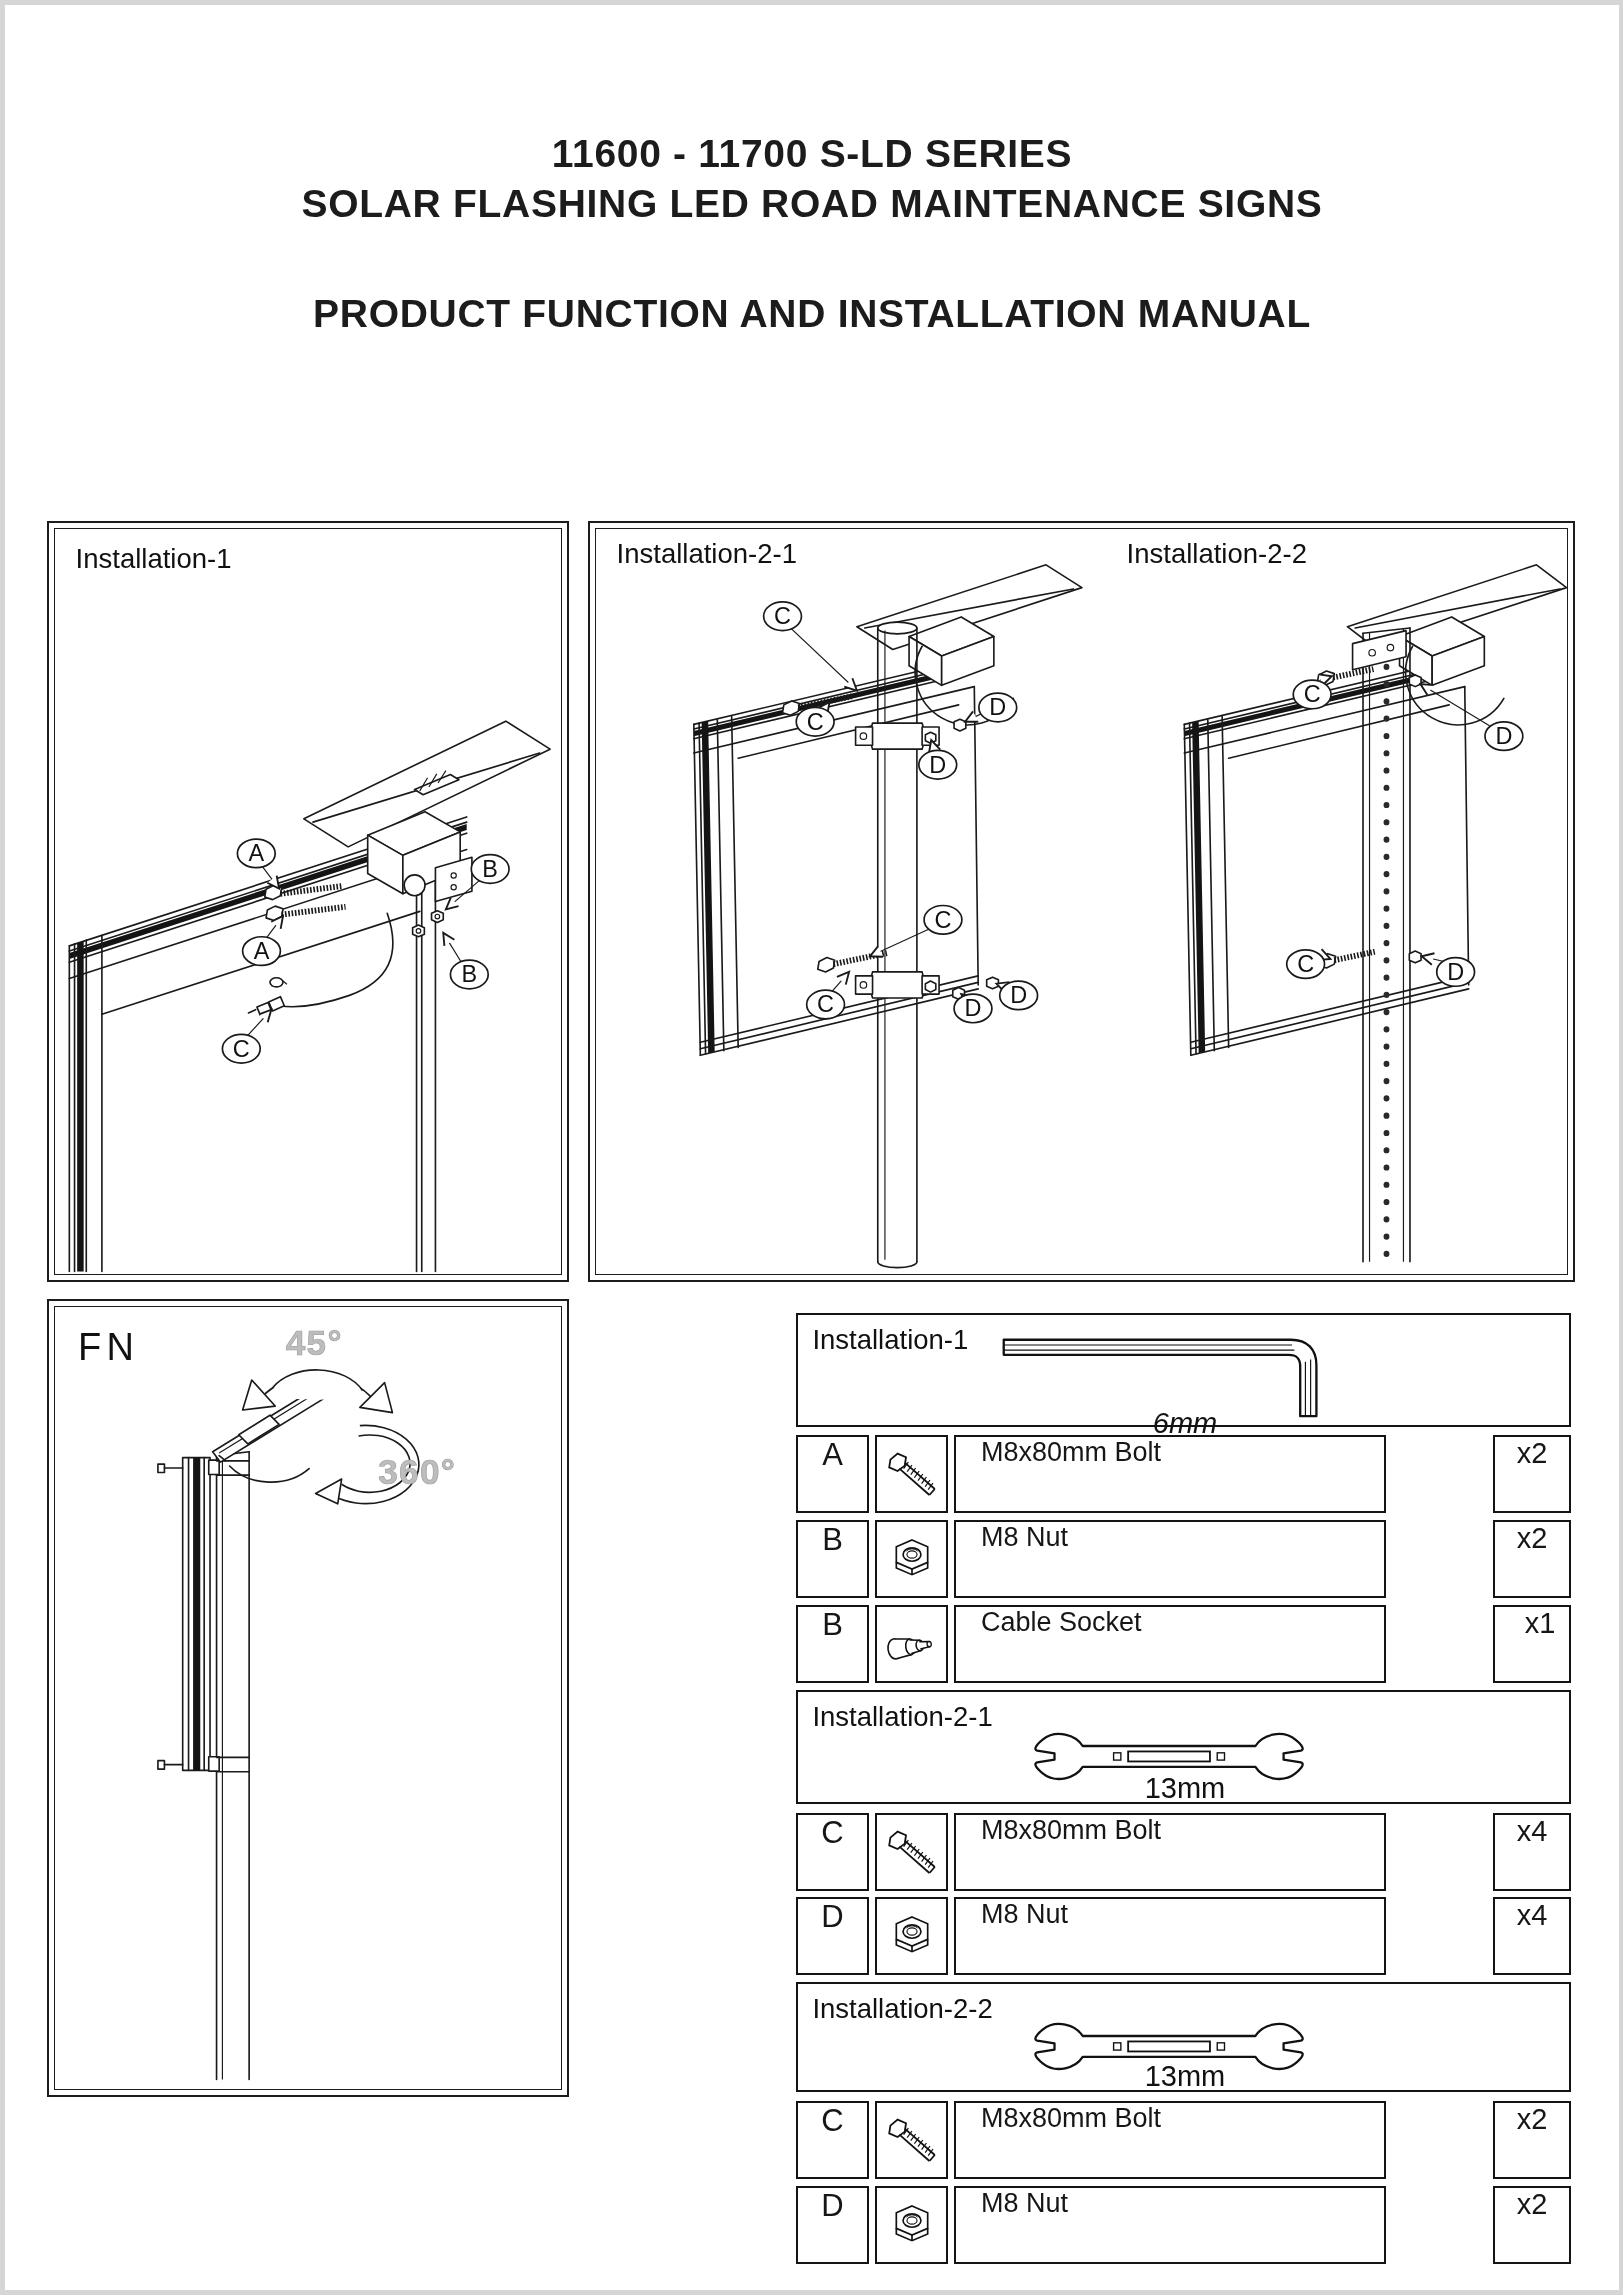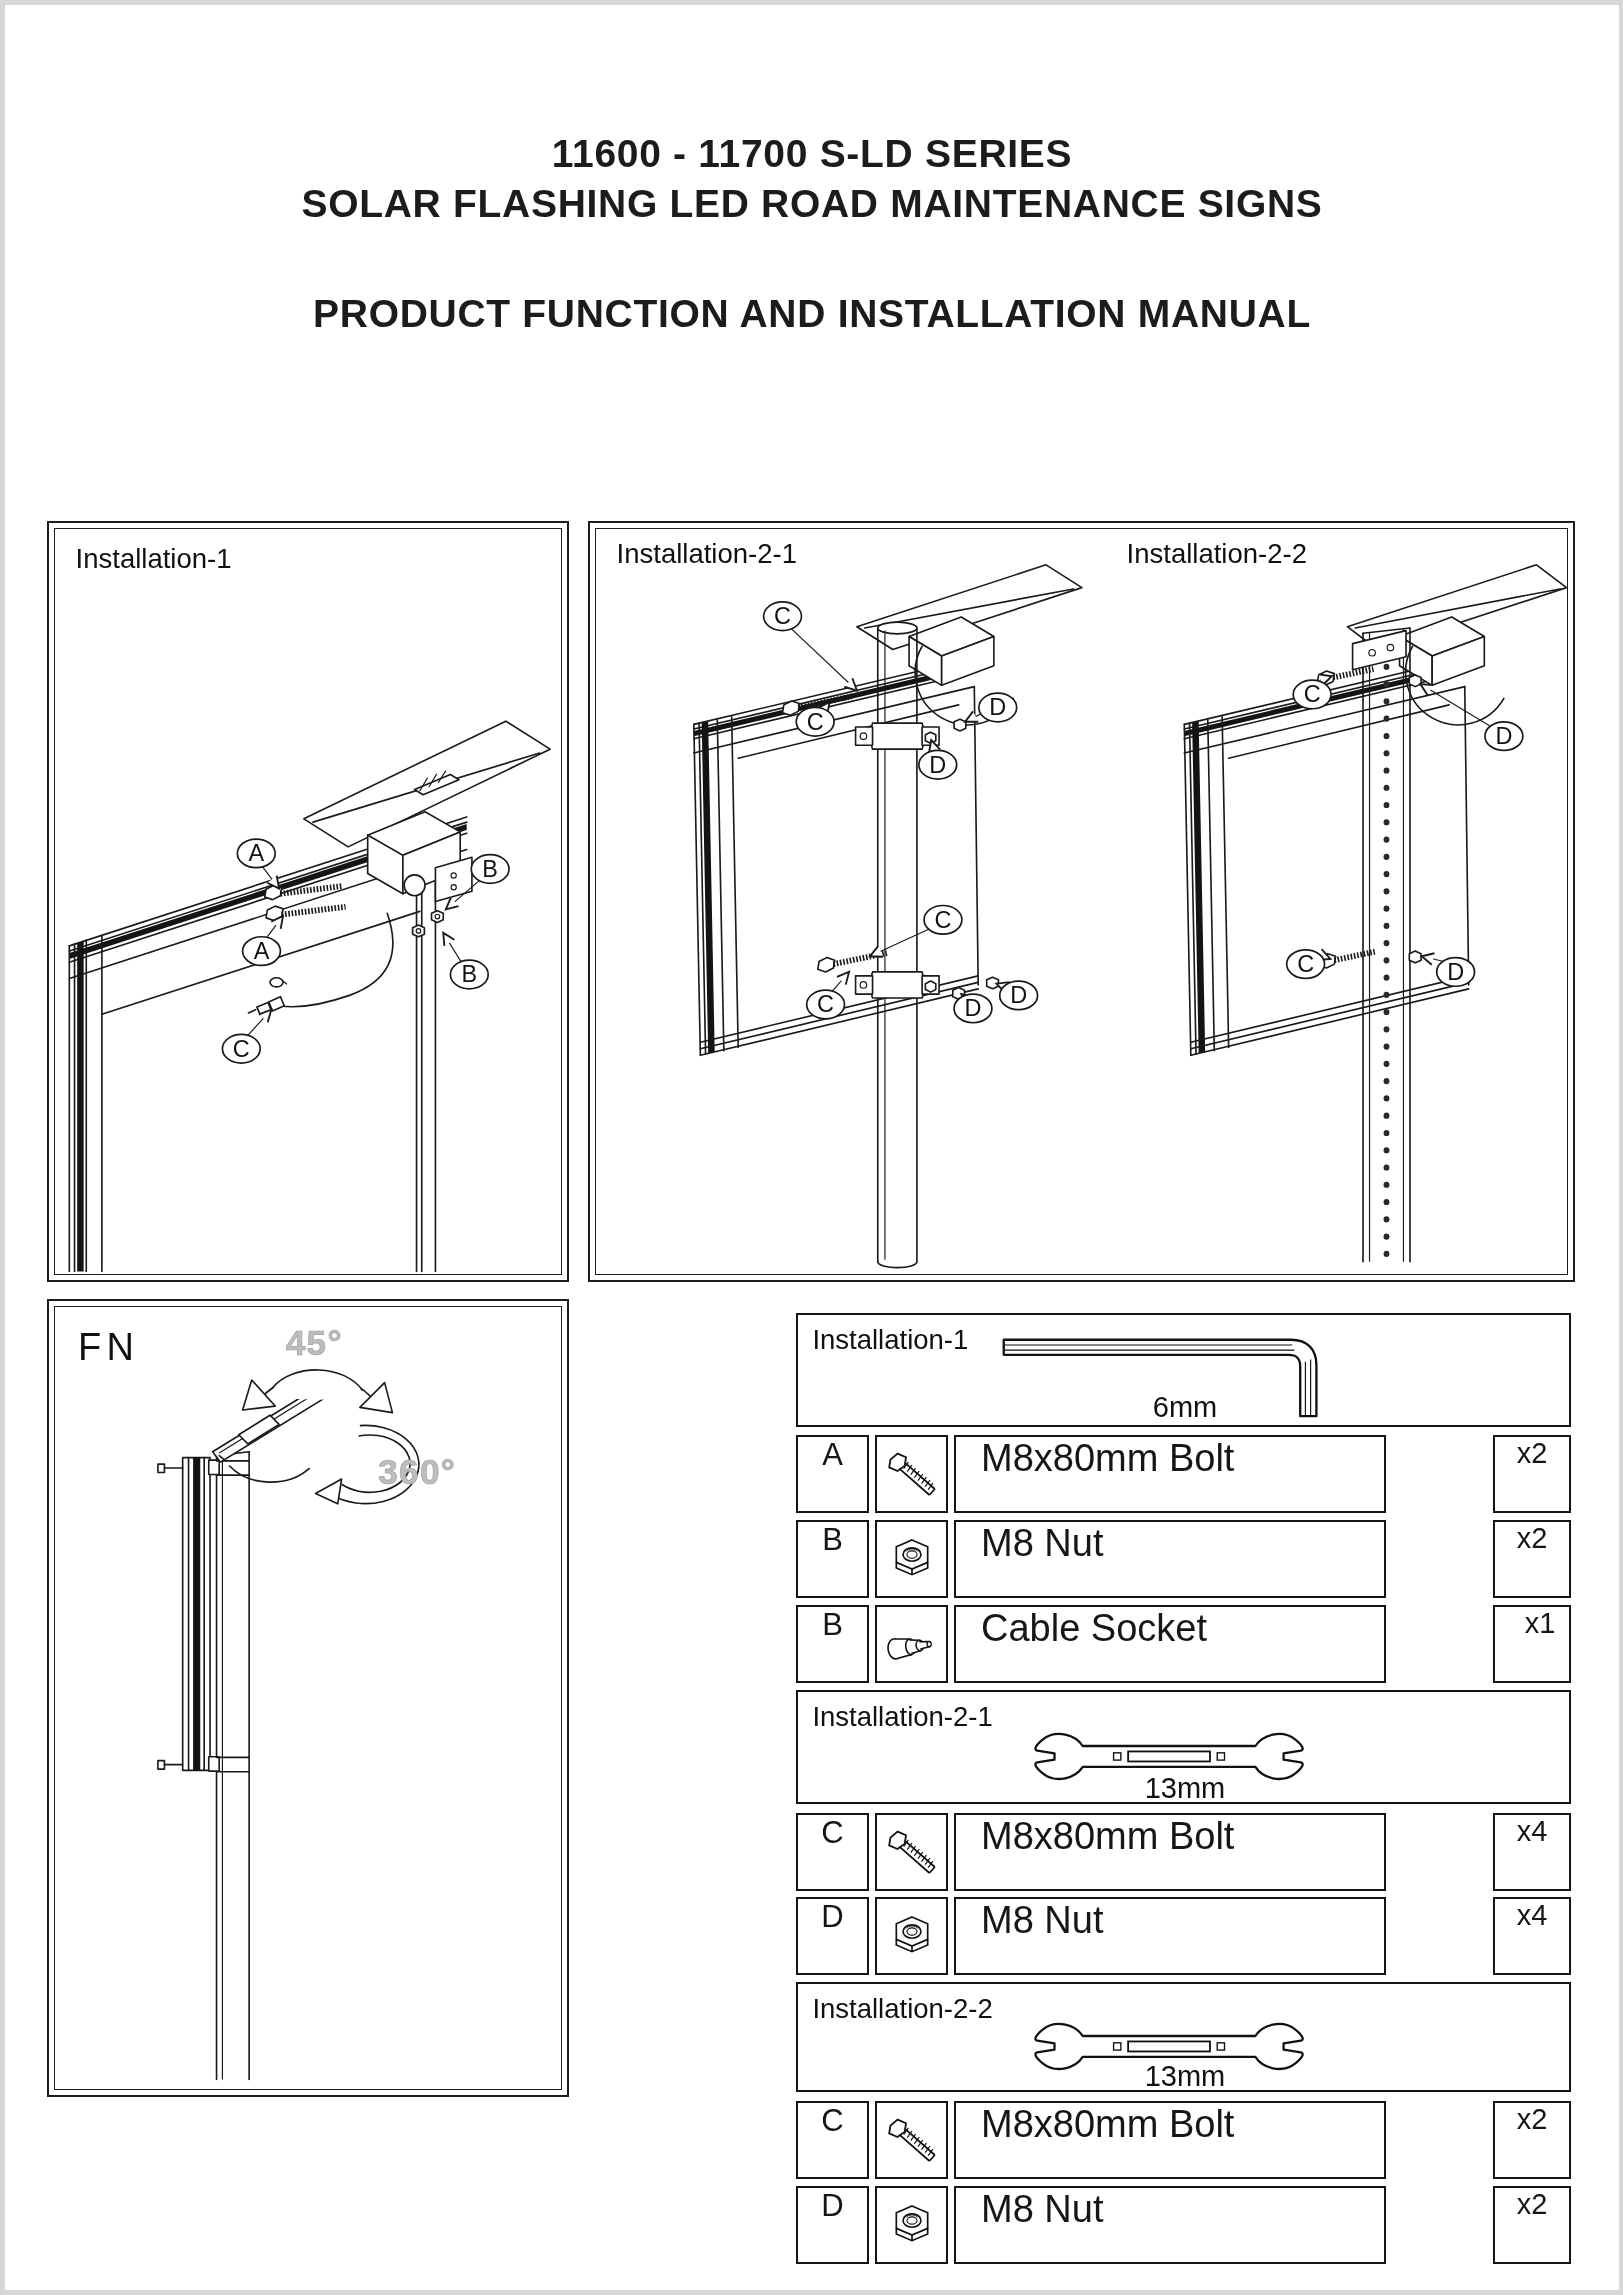--- a/index.html
+++ b/index.html
@@ -21,21 +21,21 @@
   svg .co{stroke:#1a1a1a;stroke-width:2.6;fill:#ffffff;}
   svg .ct{font-family:"Liberation Sans",sans-serif;font-size:36px;fill:#111;text-anchor:middle;}
   svg .angle{font-family:"Liberation Sans",sans-serif;font-weight:bold;font-size:54px;
              fill:#bdbdbd;stroke:#9d9d9d;stroke-width:1;text-anchor:middle;letter-spacing:2px;}
   .tables{position:absolute;left:796px;top:1313px;width:775px;height:961px;}
   .tcell{position:absolute;border:2.6px solid #141414;background:#fff;box-sizing:border-box;}
   .sec-label{position:absolute;left:14.4px;top:9.2px;font-size:27.5px;color:#111;}
   .size-label{position:absolute;left:158px;width:458px;text-align:center;font-size:29px;color:#111;}
   .letter-cell{width:73px;left:0;text-align:center;font-size:31px;}
   .icon-cell{width:73px;left:79px;display:flex;align-items:center;justify-content:center;}
-  .desc-cell{width:432px;left:158px;padding-left:25px;font-size:38px;}
+  .desc-cell{width:432px;left:158px;padding-left:25px;font-size:27px;}
   .qty-cell{width:78px;left:697px;text-align:center;font-size:29px;}
   .prow{height:78px;}
 </style>
 </head>
 <body>
 
 <div class="page">
   <div class="frame"></div>
 
   <div class="title" id="title1">11600 - 11700 S-LD SERIES</div>
@@ -341,21 +341,21 @@
 
     <div class="tcell" style="left:0;top:0;width:775px;height:114px;">
       <div class="sec-label">Installation-1</div>
       <svg style="position:absolute;left:193px;top:13px;" width="359" height="93" viewBox="0 0 620 160">
         <path d="M22,20 L518,20 C546,20 562,36 562,64 L562,152 L534,152 L534,66 C534,52 528,46 514,46 L22,46 Z" fill="#fff" stroke="#111" stroke-width="4" stroke-linejoin="round"></path>
         <line x1="22" y1="29" x2="520" y2="29" stroke="#111" stroke-width="2"></line>
         <line x1="22" y1="38" x2="524" y2="38" stroke="#111" stroke-width="2"></line>
         <line x1="543" y1="58" x2="543" y2="152" stroke="#111" stroke-width="2"></line>
         <line x1="552" y1="54" x2="552" y2="152" stroke="#111" stroke-width="2"></line>
       </svg>
-      <div class="size-label" style="top:76px;">6mm</div>
+      <div class="size-label" style="top:92px;font-style:italic;">6mm</div>
     </div>
 
     <div>
       <div class="tcell letter-cell prow" style="top:122px;">A</div>
       <div class="tcell icon-cell prow" style="top:122px;">
         <svg width="60" height="60" viewBox="0 0 100 100">
           <polygon points="14,26 26,16 40,22 38,36 26,45 12,39" fill="#fff" stroke="#111" stroke-width="3"></polygon>
           <line x1="38" y1="31" x2="88" y2="75" stroke="#111" stroke-width="3"></line>
           <line x1="29" y1="41" x2="79" y2="85" stroke="#111" stroke-width="3"></line>
           <line x1="88" y1="75" x2="79" y2="85" stroke="#111" stroke-width="3"></line>

